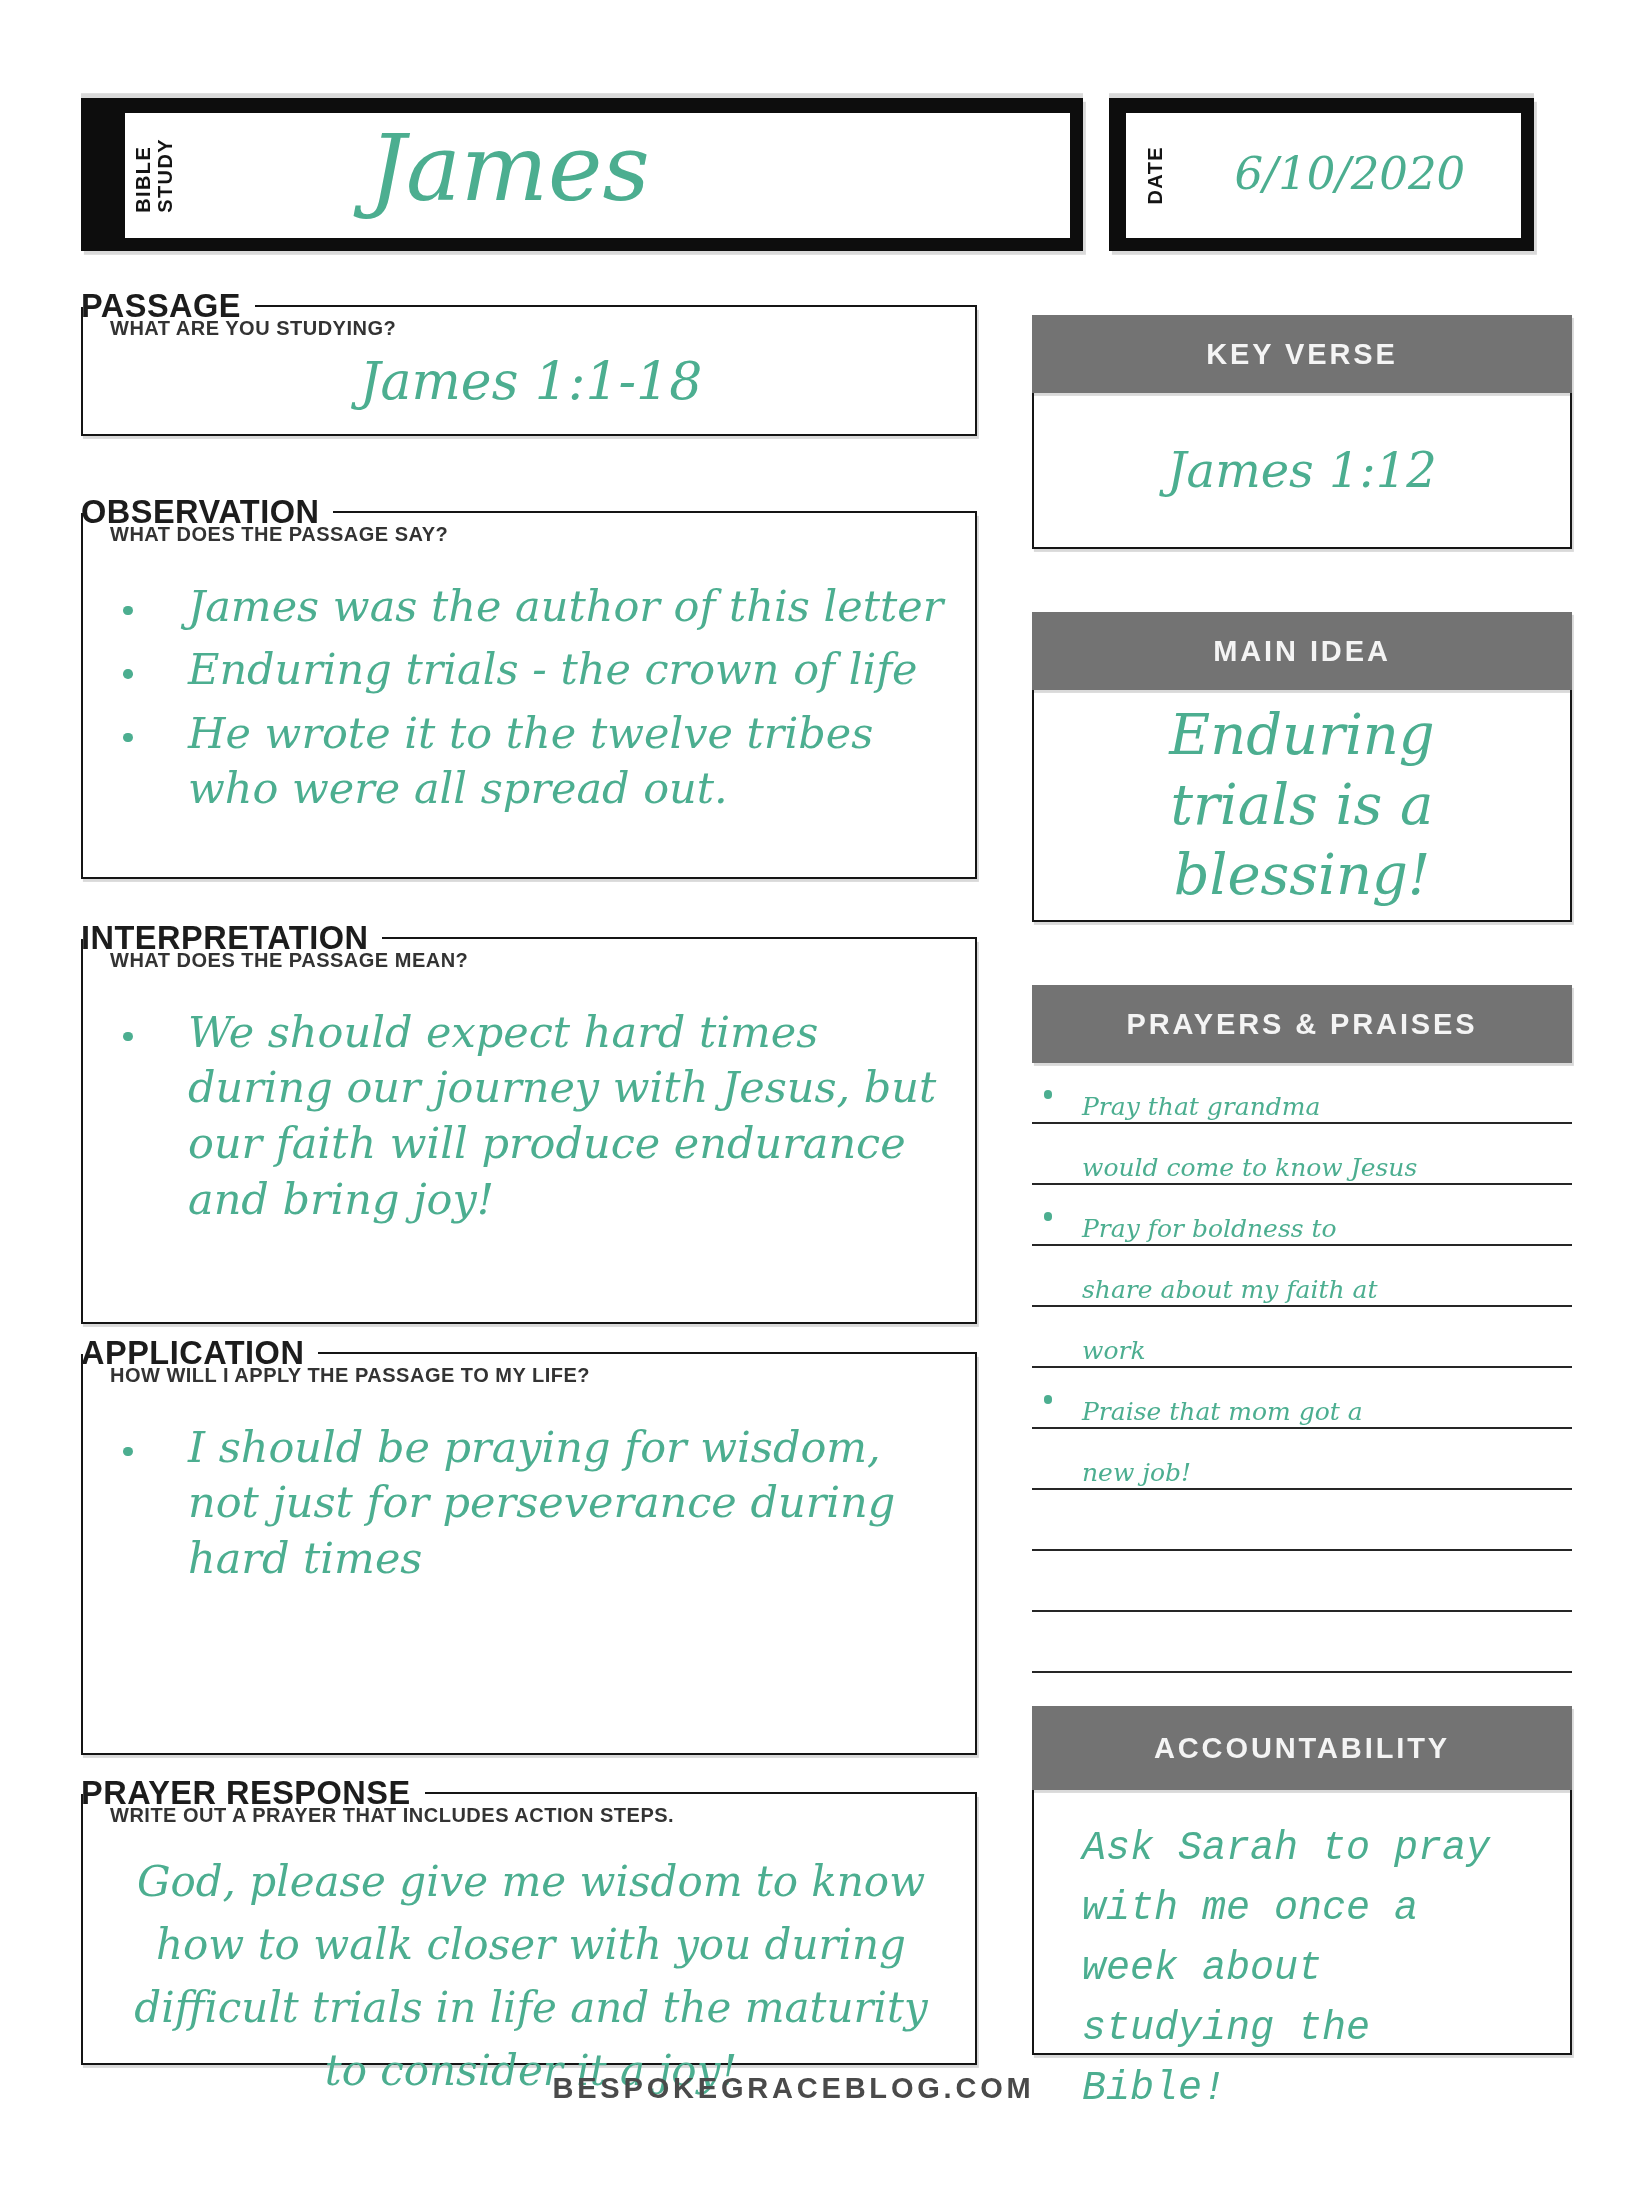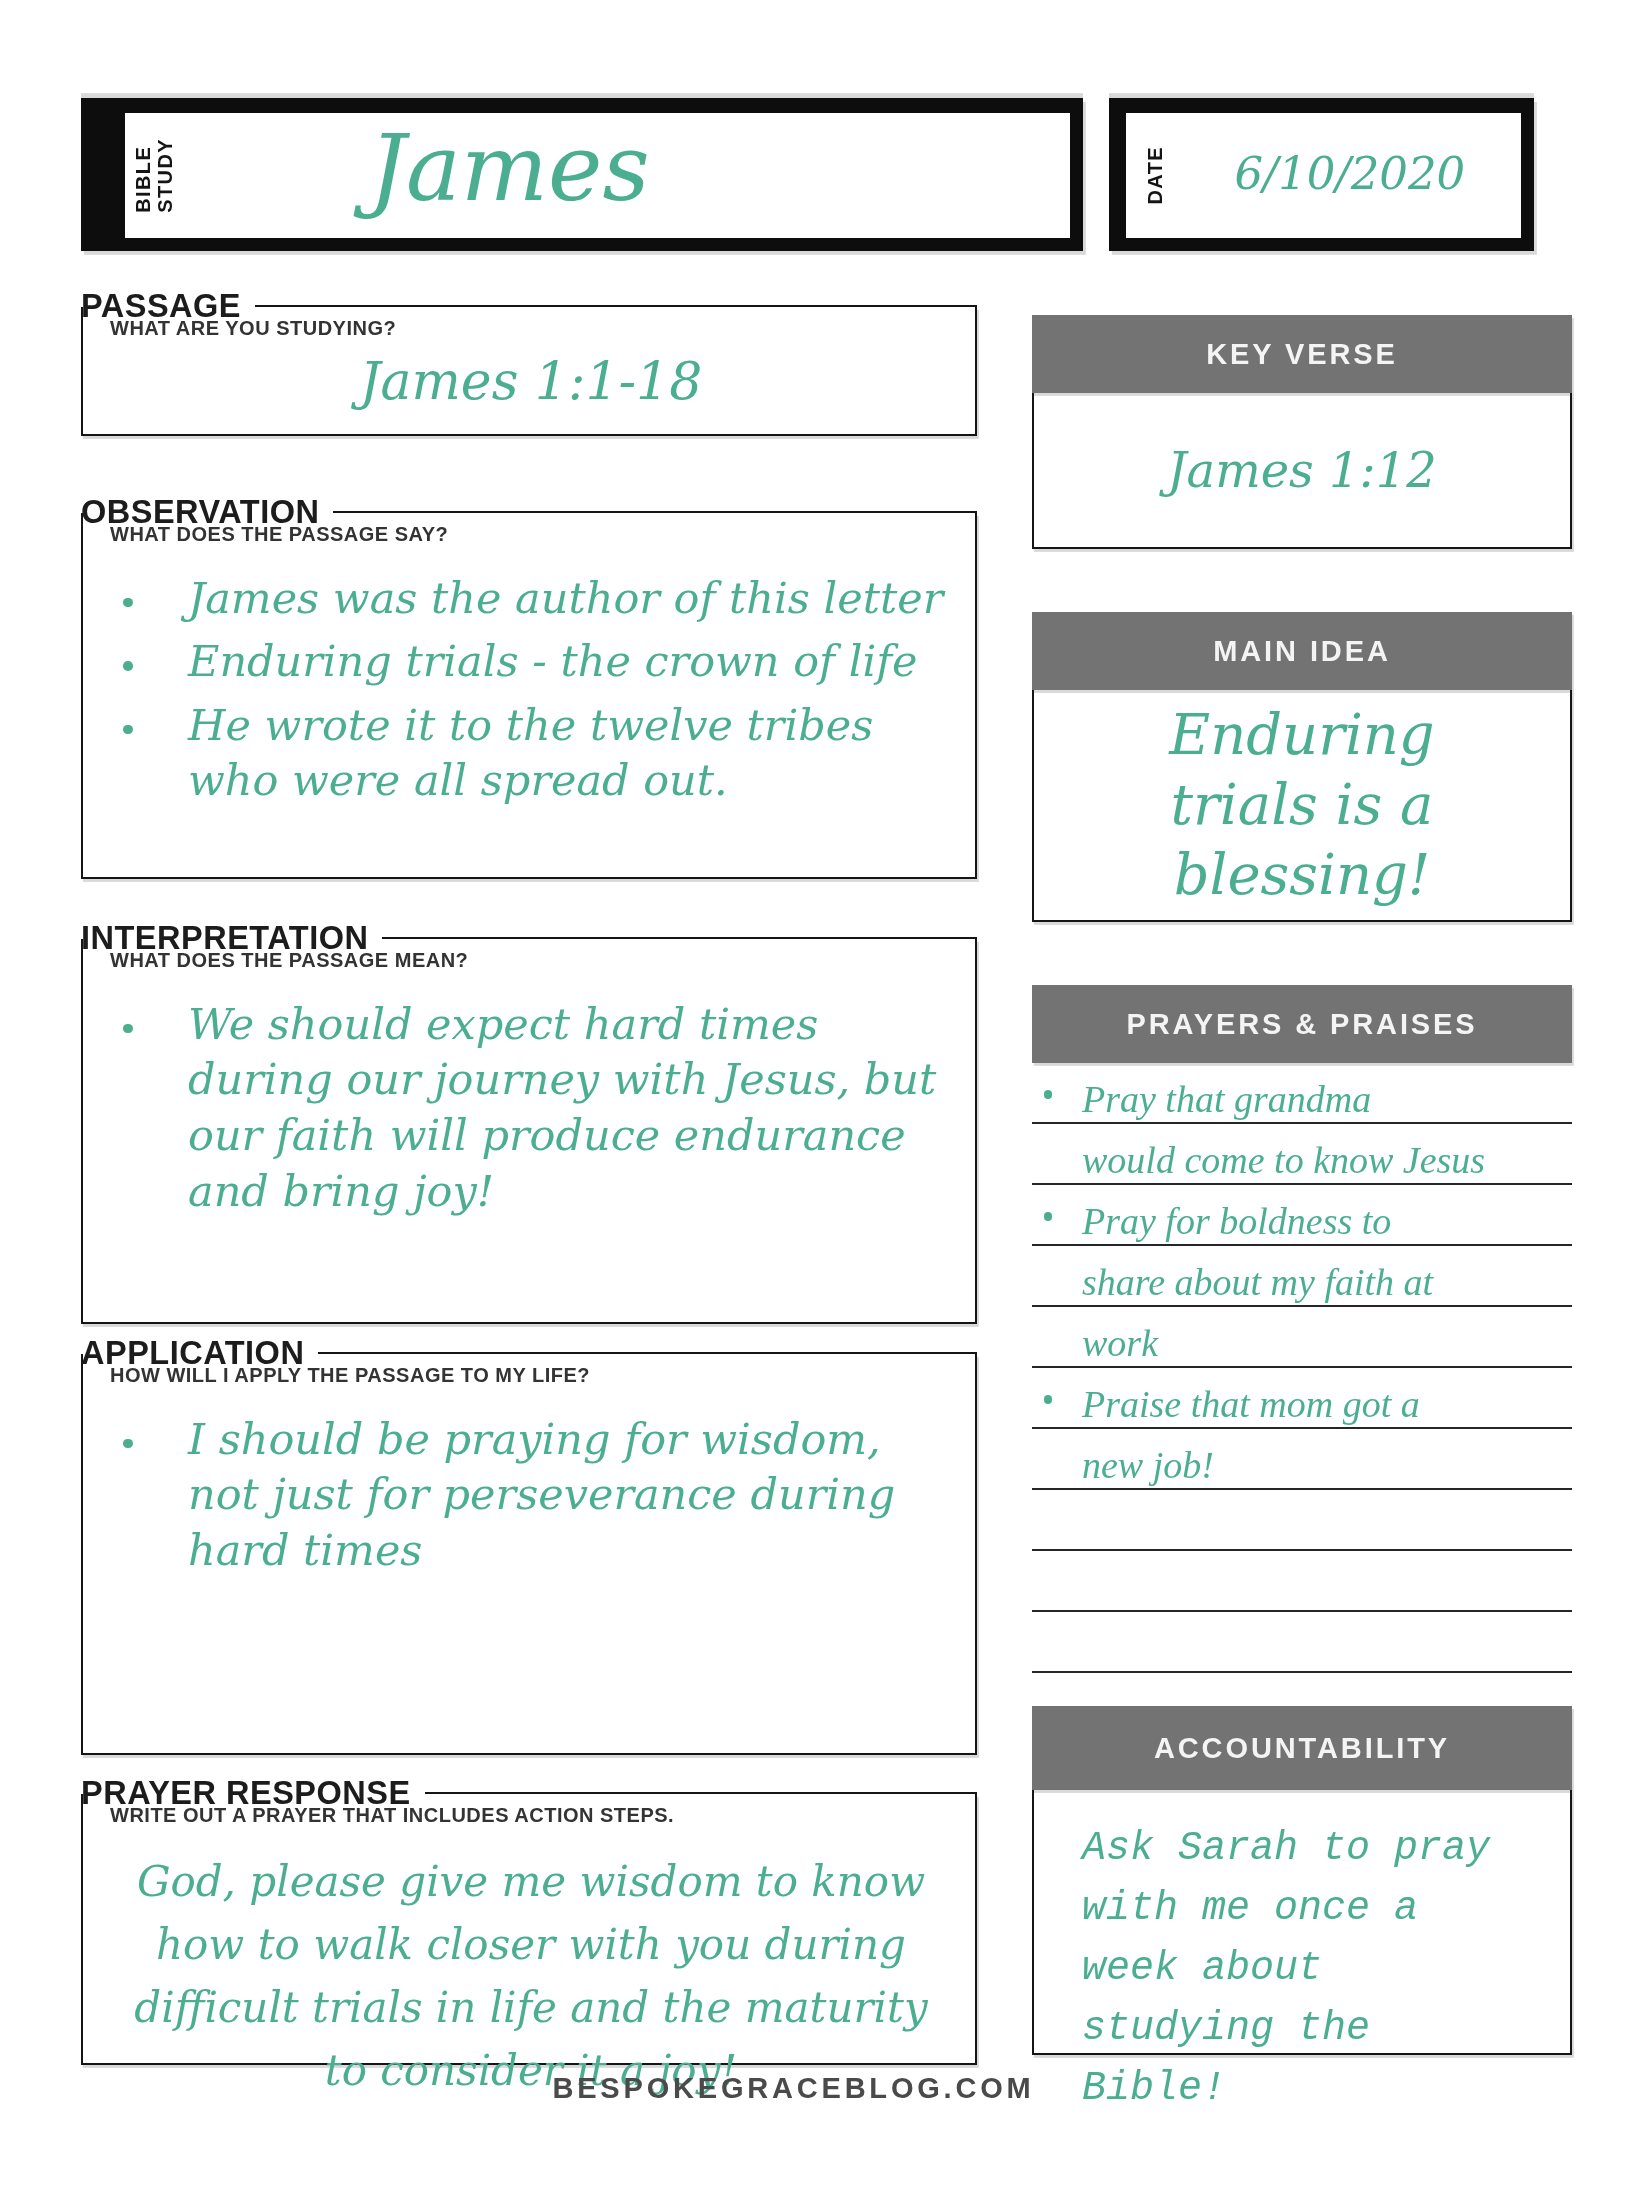--- a/index.html
+++ b/index.html
@@ -35,21 +35,21 @@
 
   .sec-head { position:relative; z-index:2; display:flex; align-items:center; gap:14px; height:34px; }
   .sec-head h2 { margin:0; font-size:32.5px; font-weight:700; letter-spacing:0.5px; color:#1c1c1c; white-space:nowrap; }
   .rule { flex:1; height:2.9px; background:#151515; }
   .sec-box { position:absolute; left:0; right:0; top:18px; bottom:0; box-sizing:border-box;
              border:2.9px solid #151515; border-top:none; padding:9.6px 23px 0 27px;
              box-shadow:1.9px 2.9px 0 rgba(0,0,0,0.15); }
   .subtitle { font-size:20px; font-weight:700; color:#333333; letter-spacing:0.5px; }
 
   .passage-entry { margin-top:11.5px; text-align:center; font-size:52px; }
-  .bullets { margin-top:25px; }
+  .bullets { margin-top:33px; }
   .b-item { position:relative; padding-left:78px; margin-bottom:7.6px; font-size:43px; line-height:1.3; }
   .b-item .dot { position:absolute; left:13.4px; top:27px; width:9.6px; height:9.6px; border-radius:50%; background:#4cae90; }
   .prayer-text { margin-top:23px; text-align:center; font-size:42px; line-height:1.5; padding:0 7.6px; }
 
   
   .rbox { position:absolute; left:1032px; width:540px; }
   #box-keyverse { top:315px; }
   #box-mainidea { top:612px; }
   #box-prayers  { top:985px; }
   #box-account  { top:1706px; }
@@ -62,21 +62,21 @@
            display:flex; align-items:center; justify-content:center; text-align:center;
            box-shadow:1.9px 2.9px 0 rgba(0,0,0,0.15); }
   #kv-body { height:156px; font-size:48px; }
   #mi-body { height:232px; font-size:56px; line-height:1.25; padding:0 65px; }
   #ac-body { height:265px; display:block; text-align:left; padding:29px 40px 0 48px;
              font-size:40px; line-height:1.5;font-family:Liberation Mono, monospace; }
 
   .rules { }
   .rule-row { position:relative; height:59px; border-bottom:2.9px solid #262626; }
   .rule-row .dot { position:absolute; left:11.5px; bottom:23px; width:8.6px; height:8.6px; border-radius:50%; background:#4cae90; }
-  .rule-row .rtext { position:absolute; left:50px; bottom:1px; font-size:38px; white-space:nowrap;font-family:Liberation Serif, serif; }
+  .rule-row .rtext { position:absolute; left:50px; bottom:1px; font-size:25px; white-space:nowrap; }
 
   
   #footer { position:absolute; left:0; top:2072px; width:1587px; text-align:center;
             font-size:29px; letter-spacing:3.8px; color:#4a4a4a; font-weight:700; }
 </style>
 </head>
 <body>
 
 <div class="page">
 

